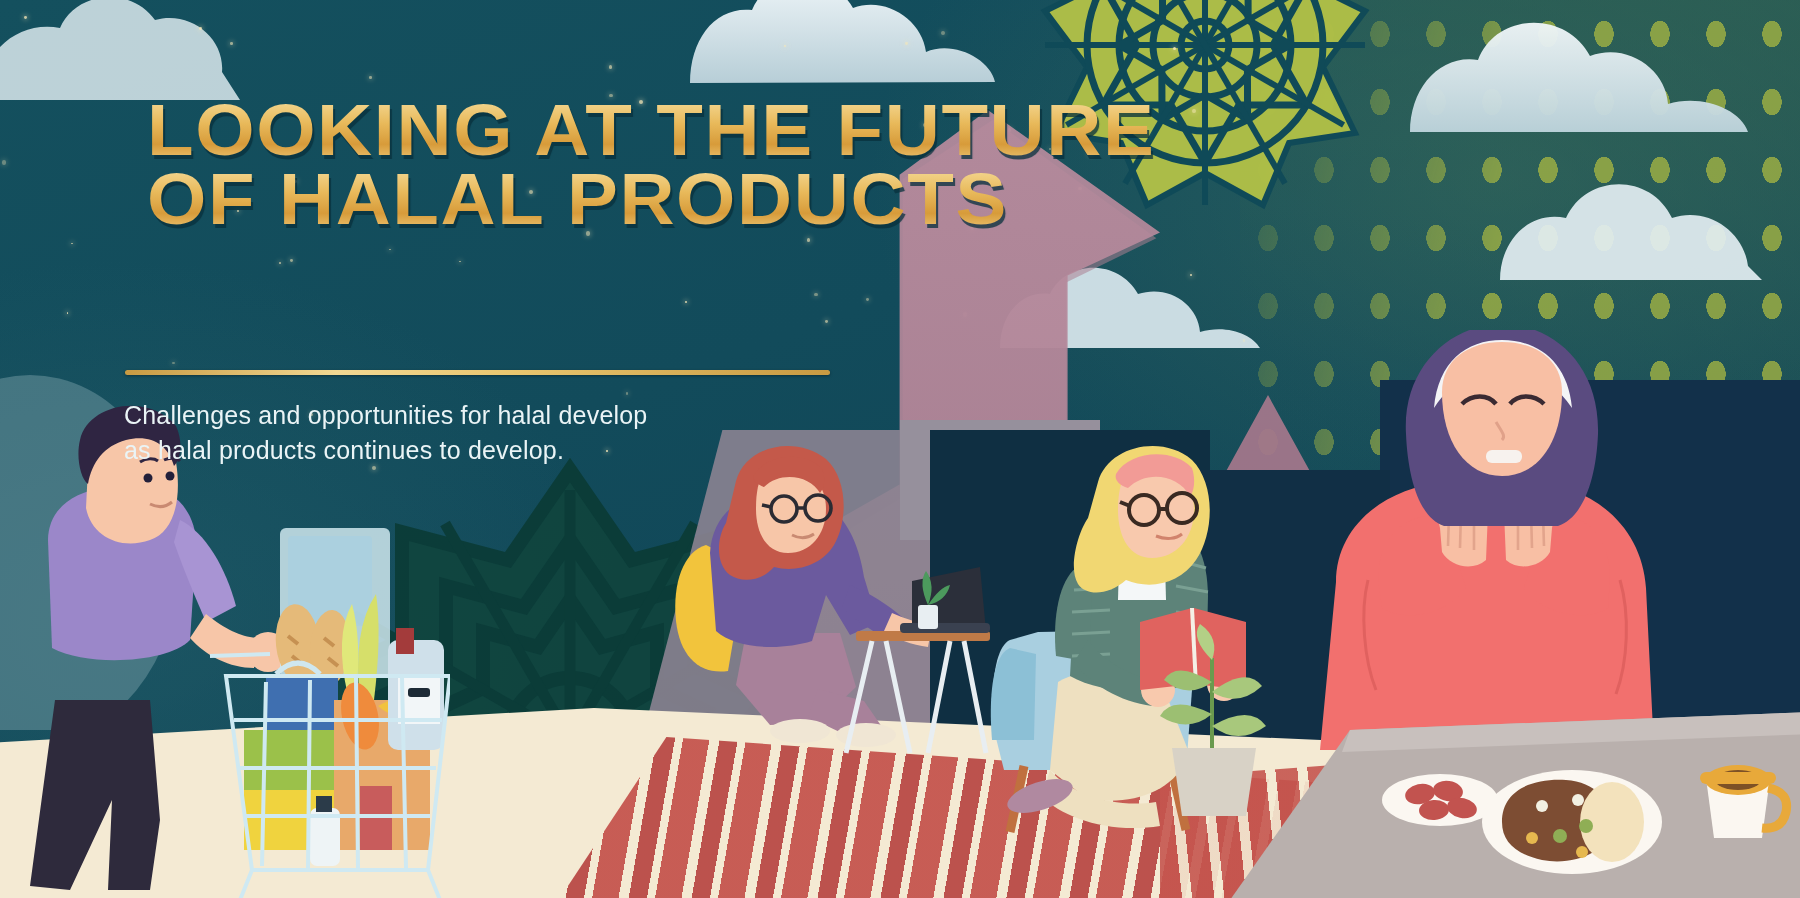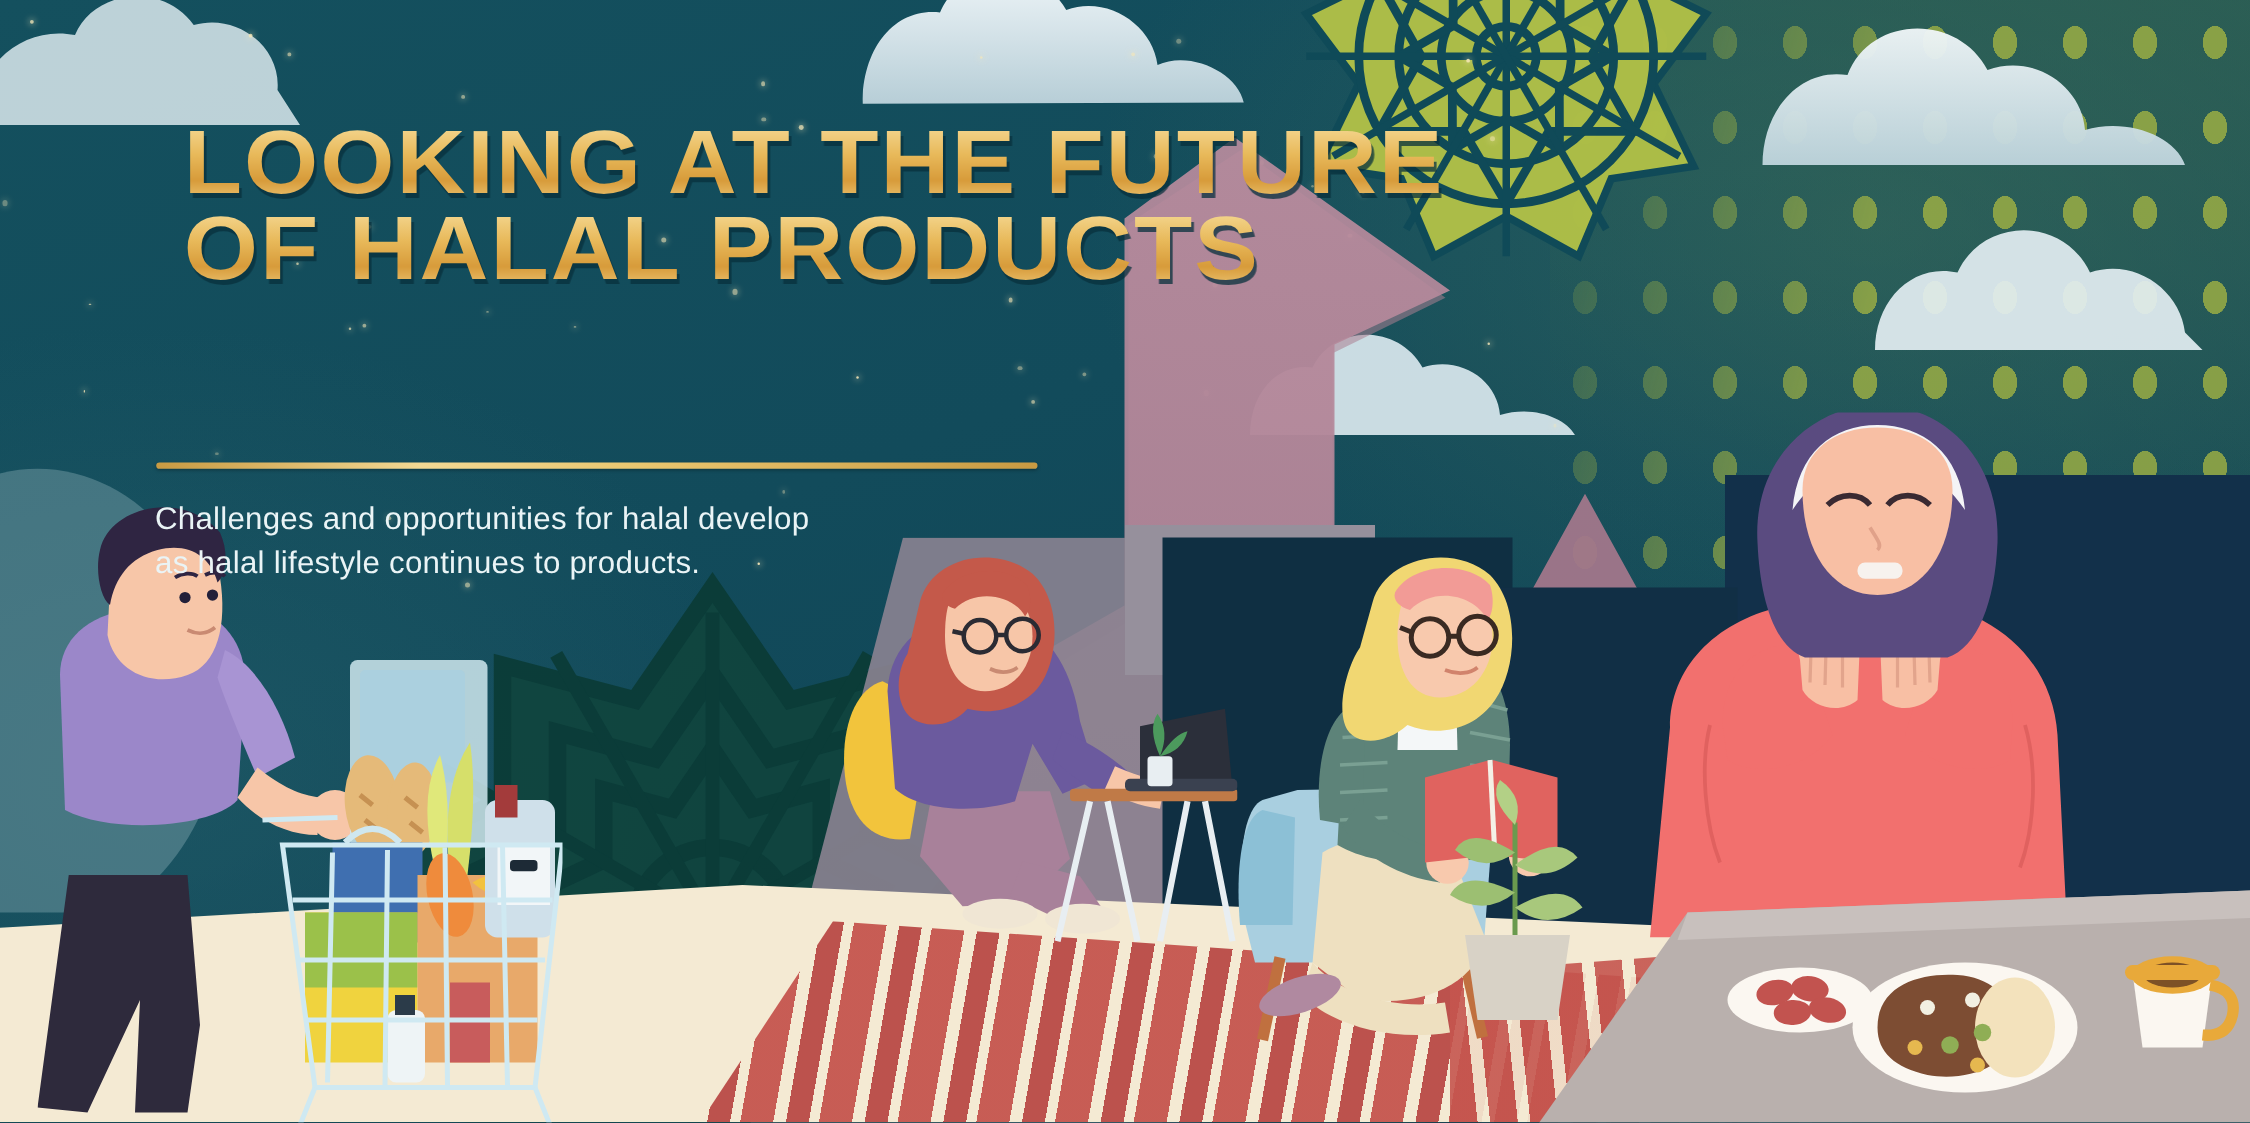--- a/index.html
+++ b/index.html
@@ -438,16 +438,16 @@
     <rect x="470" y="112" width="76" height="12" rx="6" fill="#e8a93a"></rect>
   </svg>
 
   <div class="abs" id="title">
     <div class="tline">LOOKING AT THE FUTURE</div>
     <div class="tline">OF HALAL PRODUCTS</div>
   </div>
   <div class="abs" id="divider"></div>
   <div class="abs" id="subtitle">
     <div>Challenges and opportunities for halal develop</div>
-    <div>as halal lifestyle continues to products.</div>
+    <div>as halal products continues to develop.</div>
   </div>
 
 </div>
 
 </body></html>

